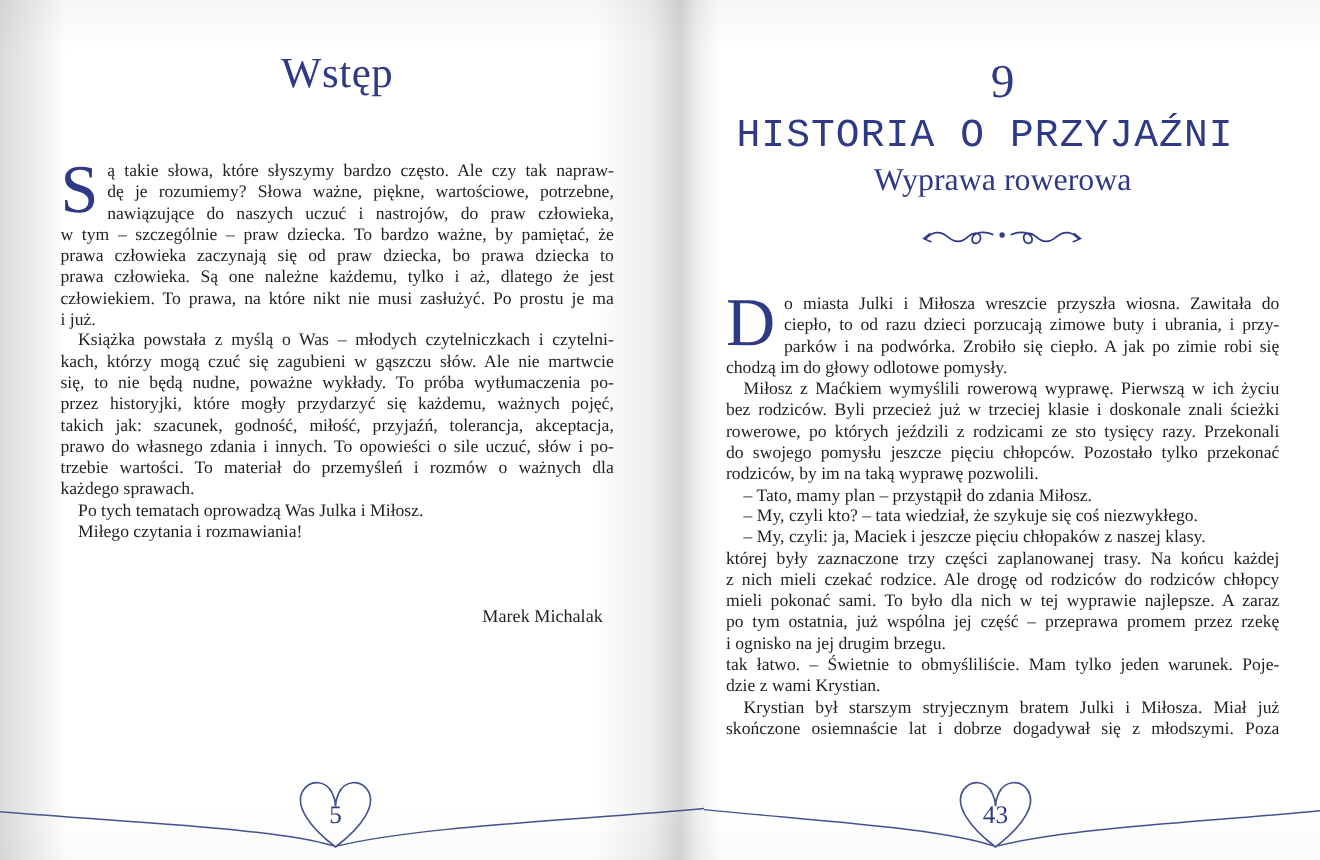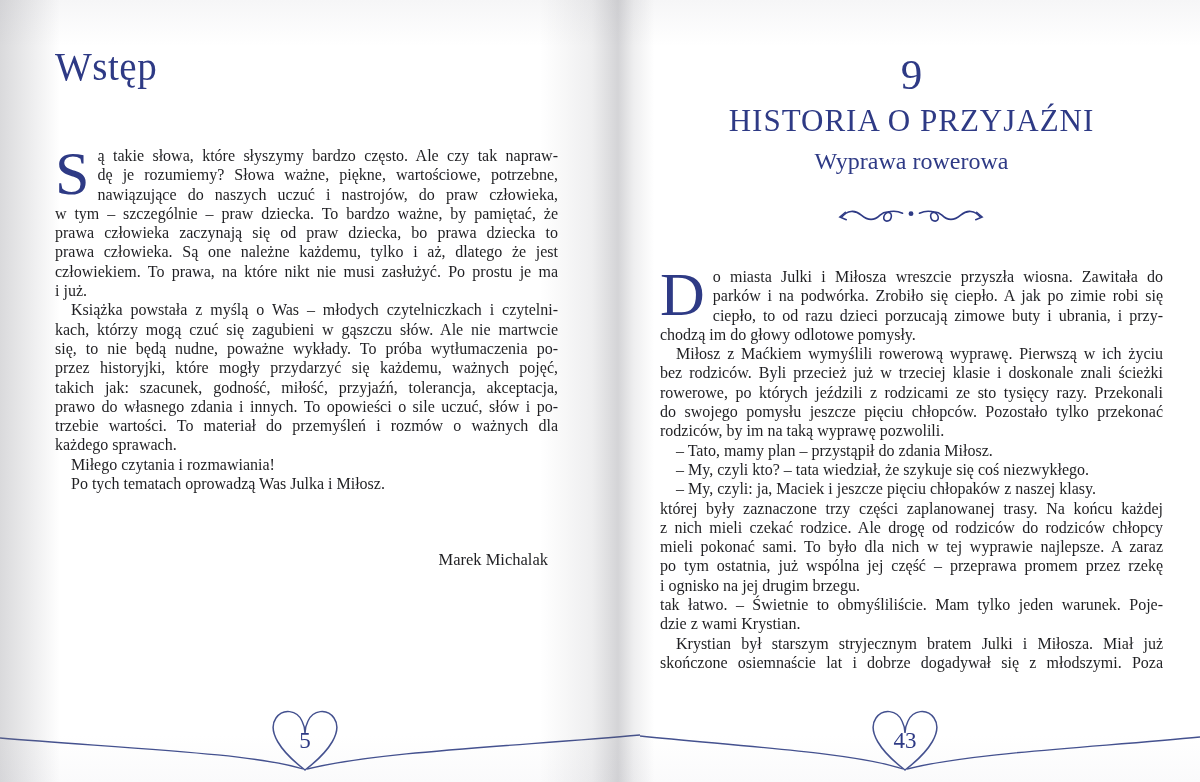--- a/index.html
+++ b/index.html
@@ -31,35 +31,36 @@
     pointer-events: none;
   }
 
   .page { position: absolute; top: 0; height: 782px; }
   .page-left  { left: 0; width: 640px; }
   .page-right { left: 640px; width: 560px; }
 
   
   .intro-title {
     position: absolute; left: 55px; width: 503px; top: 44px;
-    text-align: left; font-size: 39px; color: #2e3a85;
+    text-align: center; font-size: 39px; color: #2e3a85;
     letter-spacing: 0.5px;
   }
   .chapter-number {
     position: absolute; left: 20px; width: 503px; top: 50px;
     text-align: center; font-size: 43px; color: #2e3a85;
   }
   .chapter-title {
-    position: absolute; left: 20px; width: 503px; top: 103px;
-    text-align: center; font-size: 31px; color: #2e3a85;
+    position: absolute; left: 4px; width: 503px; top: 103px;
+    text-align: center; font-size: 36px; color: #2e3a85;
     letter-spacing: 1px;
+    font-family: Liberation Mono, monospace;
   }
   .chapter-subtitle {
     position: absolute; left: 20px; width: 503px; top: 148px;
-    text-align: center; font-size: 24px; color: #2e3a85;
+    text-align: center; font-size: 29px; color: #2e3a85;
   }
   .flourish {
     position: absolute; left: 196px; top: 202px; width: 150px; height: 28px;
   }
 
   
   .body-block {
     position: absolute; width: 503px;
     font-size: 16px; line-height: 19.3px; color: #1f1f22;
   }
@@ -111,22 +112,22 @@
           <div class="line jl">człowiekiem. To prawa, na które nikt nie musi zasłużyć. Po prostu je ma</div>
           <div class="line">i już.</div>
           <div class="line jl ind">Książka powstała z myślą o Was – młodych czytelniczkach i czytelni-</div>
           <div class="line jl">kach, którzy mogą czuć się zagubieni w gąszczu słów. Ale nie martwcie</div>
           <div class="line jl">się, to nie będą nudne, poważne wykłady. To próba wytłumaczenia po-</div>
           <div class="line jl">przez historyjki, które mogły przydarzyć się każdemu, ważnych pojęć,</div>
           <div class="line jl">takich jak: szacunek, godność, miłość, przyjaźń, tolerancja, akceptacja,</div>
           <div class="line jl">prawo do własnego zdania i innych. To opowieści o sile uczuć, słów i po-</div>
           <div class="line jl">trzebie wartości. To materiał do przemyśleń i rozmów o ważnych dla</div>
           <div class="line">każdego sprawach.</div>
+          <div class="line ind">Po tych tematach oprowadzą Was Julka i Miłosz.</div>
           <div class="line ind">Miłego czytania i rozmawiania!</div>
-          <div class="line ind">Po tych tematach oprowadzą Was Julka i Miłosz.</div>
         </div>
     </div>
 
     <div class="signature">Marek Michalak</div>
 
     <svg class="footer-svg" width="640" height="82" viewBox="0 0 640 82">
       <path d="M0,38 C120,48 252,53 303,69" fill="none" stroke="#44518f" stroke-width="1.3"></path>
       <path d="M640,35 C520,46 382,51 307,69" fill="none" stroke="#44518f" stroke-width="1.3"></path>
       <path d="M305,70 C280,51 267,31 276,18 C283,8 297,10 302,21 C304,25 305,29 305,33 C305,29 306,25 308,21 C313,10 327,8 334,18 C343,31 330,51 305,70 Z" fill="none" stroke="#44518f" stroke-width="1.5"></path>
       <text class="pagenum" x="305" y="48" text-anchor="middle">5</text>
@@ -147,22 +148,22 @@
           <path d="M10,10 L4,15 L11,18" stroke-width="1.5"></path>
         </g>
       </g>
       <circle cx="80" cy="11.5" r="2.6" fill="#2e3a85"></circle>
     </svg>
 
     <div class="body-block body-right">
       <span class="dropcap">D</span>
       <div>
           <div class="line jl">o miasta Julki i Miłosza wreszcie przyszła wiosna. Zawitała do</div>
+          <div class="line jl">ciepło, to od razu dzieci porzucają zimowe buty i ubrania, i przy-</div>
           <div class="line jl">parków i na podwórka. Zrobiło się ciepło. A jak po zimie robi się</div>
-          <div class="line jl">ciepło, to od razu dzieci porzucają zimowe buty i ubrania, i przy-</div>
           <div class="line">chodzą im do głowy odlotowe pomysły.</div>
           <div class="line jl ind">Miłosz z Maćkiem wymyślili rowerową wyprawę. Pierwszą w ich życiu</div>
           <div class="line jl">bez rodziców. Byli przecież już w trzeciej klasie i doskonale znali ścieżki</div>
           <div class="line jl">rowerowe, po których jeździli z rodzicami ze sto tysięcy razy. Przekonali</div>
           <div class="line jl">do swojego pomysłu jeszcze pięciu chłopców. Pozostało tylko przekonać</div>
           <div class="line">rodziców, by im na taką wyprawę pozwolili.</div>
           <div class="line ind">– Tato, mamy plan – przystąpił do zdania Miłosz.</div>
           <div class="line ind">– My, czyli kto? – tata wiedział, że szykuje się coś niezwykłego.</div>
           <div class="line ind">– My, czyli: ja, Maciek i jeszcze pięciu chłopaków z naszej klasy.</div>
           <div class="line jl">której były zaznaczone trzy części zaplanowanej trasy. Na końcu każdej</div>

